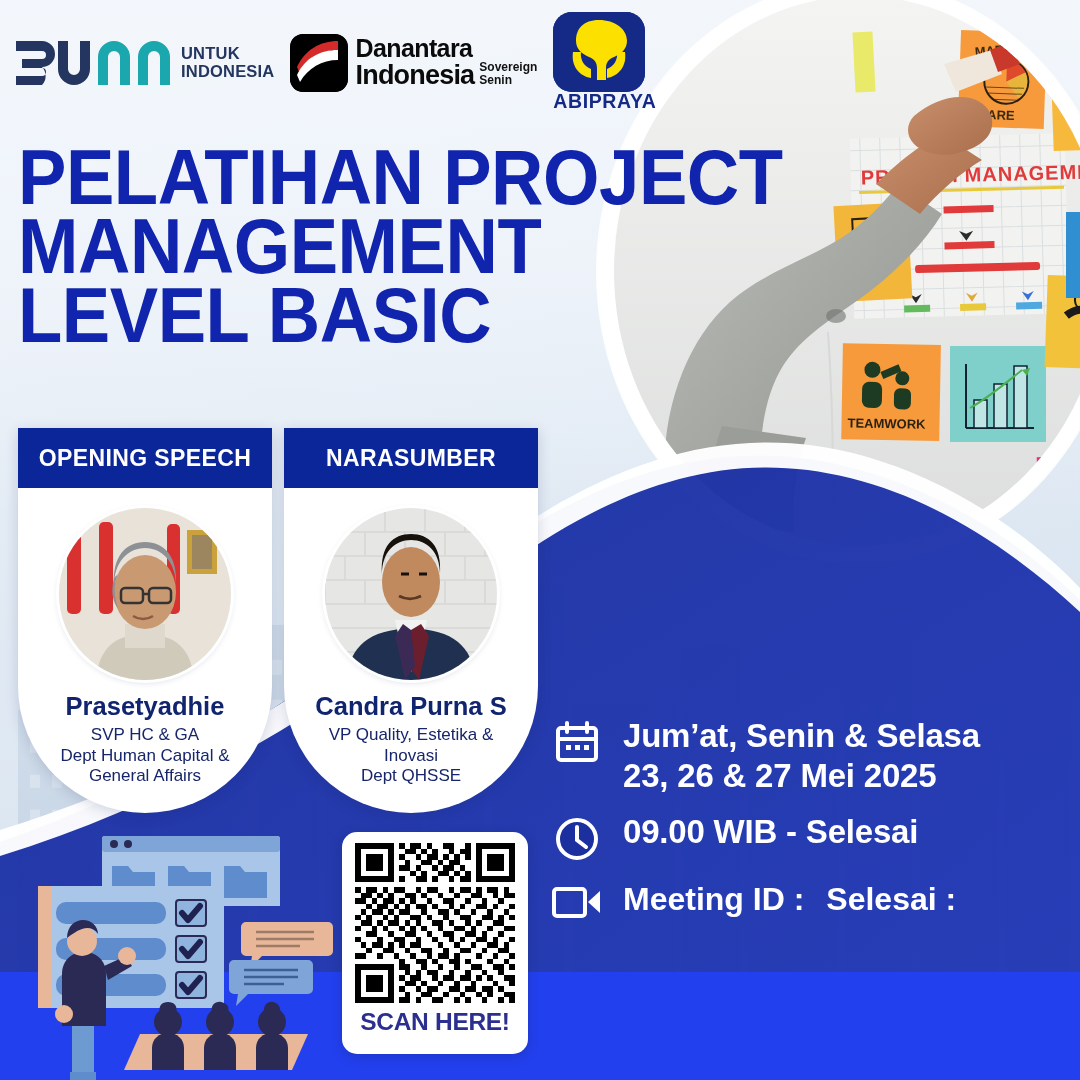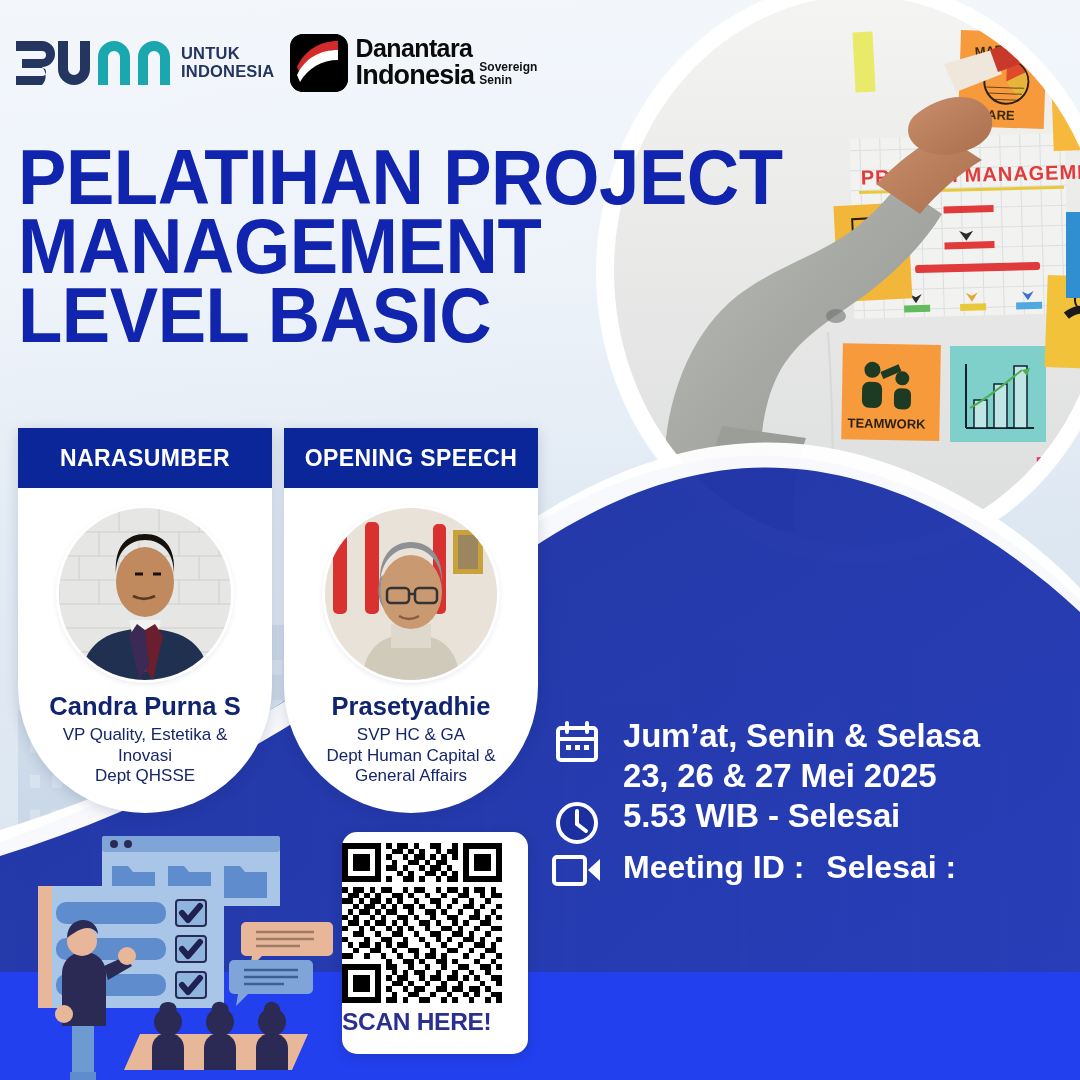--- a/index.html
+++ b/index.html
@@ -54,31 +54,31 @@
         box-shadow:0 3px 14px rgba(18,36,90,.17);}
   .card-hd{height:60px;background:#0a2699;color:#fff;display:flex;align-items:center;justify-content:center;
            font-size:23px;font-weight:bold;letter-spacing:.4px;}
   .card-bd{padding:20px 14px 26px;text-align:center;}
   .avatar{width:172px;height:172px;border-radius:50%;margin:0 auto 12px;overflow:hidden;
           box-shadow:0 0 0 3px #fff,0 2px 7px rgba(20,40,90,.2);position:relative;}
   .sp-name{font-size:25.5px;font-weight:bold;color:#10246f;line-height:1.1;margin-bottom:5px;}
   .sp-role{font-size:17px;color:#17266b;line-height:1.21;}
 
   
-  .info{position:absolute;left:552px;top:716px;display:flex;flex-direction:column;gap:1px;color:#fff;}
+  .info{position:absolute;left:552px;top:716px;display:flex;flex-direction:column;gap:17px;color:#fff;}
   .row{display:flex;align-items:flex-start;gap:21px;}
   .ic{width:50px;min-width:50px;display:flex;align-items:center;justify-content:center;padding-top:4px;}
   .big{font-size:33px;font-weight:bold;line-height:1.2;letter-spacing:-.2px;}
   .mtg{display:grid;grid-template-columns:auto auto;column-gap:22px;row-gap:3px;
        font-size:32px;font-weight:bold;line-height:1.27;}
 
   
   .qr-card{position:absolute;left:342px;top:832px;width:186px;height:222px;background:#fff;
            border-radius:15px;box-shadow:0 3px 11px rgba(15,30,80,.25);
-           display:flex;flex-direction:column;align-items:flex-start;padding:11px 0 6px;box-sizing:border-box;}
+           display:flex;flex-direction:column;align-items:center;padding:11px 0 6px;box-sizing:border-box;}
   .qr-box{width:160px;height:160px;}
   .qr-lbl{margin-top:5px;font-size:24.5px;font-weight:bold;color:#2b2f8f;letter-spacing:-.3px;}
 
   
   .illus{position:absolute;left:24px;top:826px;width:316px;height:254px;}
 </style>
 </head>
 <body>
 
 <div class="poster">
@@ -293,58 +293,40 @@
         <div class="dan-l2">
           <span>Indonesia</span>
           <span class="dan-sf">
             <span style="display:block">Sovereign</span>
             <span style="display:block">Senin</span>
           </span>
         </div>
       </div>
     </div>
 
+    <div class="lg-abi">
+      <div class="abi-mark">
+        <svg width="92" height="80" viewBox="0 0 92 80">
+          <rect width="92" height="80" rx="19" fill="#152a86"></rect>
+          <path d="M46 8c16 0 28 9 28 21 0 8-6 13-13 16-5 2-8 5-8 11v12h-9V56c0-6-3-9-8-11-7-3-13-8-13-16C23 17 30 8 46 8z" fill="#fbe000"></path>
+          <path d="M20 40c-2 14 6 24 18 26v-9c-7-3-11-9-10-17z" fill="#fbe000"></path>
+          <path d="M72 40c2 14-6 24-18 26v-9c7-3 11-9 10-17z" fill="#fbe000"></path>
+        </svg>
+      </div>
+      <div class="abi-name">ABIPRAYA</div>
+    </div>
   </div>
 
   <div class="title">
     <span>PELATIHAN PROJECT</span>
     <span>MANAGEMENT</span>
     <span>LEVEL BASIC</span>
   </div>
 
   <div class="cards">
-
-    <div class="card">
-      <div class="card-hd">NARASUMBER</div>
-      <div class="card-bd">
-        <div class="avatar">
-          <svg width="172" height="172" viewBox="0 0 172 172">
-            <rect width="172" height="172" fill="#e6e6e4"></rect>
-            <g stroke="#d6d6d3" stroke-width="1.5">
-              <path d="M0 24h172M0 48h172M0 72h172M0 96h172M0 120h172M0 144h172"></path>
-              <path d="M20 0v24M60 0v24M100 0v24M140 0v24M0 24v24M40 24v24M80 24v24M120 24v24M160 24v24M20 48v24M60 48v24M100 48v24M140 48v24M0 72v24M40 72v24M80 72v24M120 72v24M160 72v24"></path>
-            </g>
-            <path d="M22 172c2-34 22-50 64-52 42 2 62 18 64 52z" fill="#1f3050"></path>
-            <path d="M70 112h32l-4 18-12 34-12-34z" fill="#f2f2f0"></path>
-            <path d="M86 122l10-6 8 12-10 44-10-14z" fill="#6b1f2e"></path>
-            <path d="M86 122l-8-6-8 12 10 44 10-14z" fill="#3a2a55"></path>
-            <ellipse cx="86" cy="74" rx="29" ry="35" fill="#c08a5e"></ellipse>
-            <path d="M57 66c0-22 13-34 29-34s29 12 29 34c2-28-11-40-29-40S55 38 57 66z" fill="#17110c"></path>
-            <path d="M74 88c8 4 14 4 22 0" stroke="#5a3a22" stroke-width="3" fill="none"></path>
-            <path d="M76 66h8M94 66h8" stroke="#17110c" stroke-width="3"></path>
-          </svg>
-        </div>
-        <div class="sp-name">Candra Purna S</div>
-        <div class="sp-role">
-          <div>VP Quality, Estetika &amp;</div>
-          <div>Inovasi</div>
-          <div>Dept QHSSE</div>
-        </div>
-      </div>
-    </div>
 
     <div class="card">
       <div class="card-hd">OPENING SPEECH</div>
       <div class="card-bd">
         <div class="avatar">
           <svg width="172" height="172" viewBox="0 0 172 172">
             <rect width="172" height="172" fill="#e8e2d8"></rect>
             <rect x="8" y="20" width="14" height="86" rx="5" fill="#d93030"></rect>
             <rect x="40" y="14" width="14" height="92" rx="5" fill="#d93030"></rect>
             <rect x="108" y="16" width="13" height="90" rx="5" fill="#d93030"></rect>
@@ -362,20 +344,49 @@
           </svg>
         </div>
         <div class="sp-name">Prasetyadhie</div>
         <div class="sp-role">
           <div>SVP HC &amp; GA</div>
           <div>Dept Human Capital &amp;</div>
           <div>General Affairs</div>
         </div>
       </div>
     </div>
+
+    <div class="card">
+      <div class="card-hd">NARASUMBER</div>
+      <div class="card-bd">
+        <div class="avatar">
+          <svg width="172" height="172" viewBox="0 0 172 172">
+            <rect width="172" height="172" fill="#e6e6e4"></rect>
+            <g stroke="#d6d6d3" stroke-width="1.5">
+              <path d="M0 24h172M0 48h172M0 72h172M0 96h172M0 120h172M0 144h172"></path>
+              <path d="M20 0v24M60 0v24M100 0v24M140 0v24M0 24v24M40 24v24M80 24v24M120 24v24M160 24v24M20 48v24M60 48v24M100 48v24M140 48v24M0 72v24M40 72v24M80 72v24M120 72v24M160 72v24"></path>
+            </g>
+            <path d="M22 172c2-34 22-50 64-52 42 2 62 18 64 52z" fill="#1f3050"></path>
+            <path d="M70 112h32l-4 18-12 34-12-34z" fill="#f2f2f0"></path>
+            <path d="M86 122l10-6 8 12-10 44-10-14z" fill="#6b1f2e"></path>
+            <path d="M86 122l-8-6-8 12 10 44 10-14z" fill="#3a2a55"></path>
+            <ellipse cx="86" cy="74" rx="29" ry="35" fill="#c08a5e"></ellipse>
+            <path d="M57 66c0-22 13-34 29-34s29 12 29 34c2-28-11-40-29-40S55 38 57 66z" fill="#17110c"></path>
+            <path d="M74 88c8 4 14 4 22 0" stroke="#5a3a22" stroke-width="3" fill="none"></path>
+            <path d="M76 66h8M94 66h8" stroke="#17110c" stroke-width="3"></path>
+          </svg>
+        </div>
+        <div class="sp-name">Candra Purna S</div>
+        <div class="sp-role">
+          <div>VP Quality, Estetika &amp;</div>
+          <div>Inovasi</div>
+          <div>Dept QHSSE</div>
+        </div>
+      </div>
+    </div>
   </div>
 
   <div class="info">
     <div class="row">
       <div class="ic">
         <svg width="46" height="46" viewBox="0 0 46 46" fill="none">
           <rect x="4" y="8" width="38" height="32" rx="3" stroke="#fff" stroke-width="4"></rect>
           <path d="M4 19h38" stroke="#fff" stroke-width="4"></path>
           <path d="M13 3v9M33 3v9" stroke="#fff" stroke-width="4" stroke-linecap="round"></path>
           <rect x="12" y="25" width="5" height="5" fill="#fff"></rect>
@@ -389,21 +400,21 @@
       </div>
     </div>
 
     <div class="row">
       <div class="ic">
         <svg width="46" height="46" viewBox="0 0 46 46">
           <circle cx="23" cy="23" r="19" fill="#1b2f9e" stroke="#fff" stroke-width="4"></circle>
           <path d="M23 11v13l9 7" stroke="#fff" stroke-width="4" fill="none" stroke-linecap="round"></path>
         </svg>
       </div>
-      <div class="big">5.53 WIB - Selesai</div>
+      <div class="big">09.00 WIB - Selesai</div>
     </div>
 
     <div class="row">
       <div class="ic">
         <svg width="50" height="38" viewBox="0 0 50 38">
           <rect x="2" y="6" width="31" height="27" rx="3" fill="none" stroke="#fff" stroke-width="4"></rect>
           <path d="M36 19l12-11v22z" fill="#fff"></path>
         </svg>
       </div>
       <div class="mtg">

